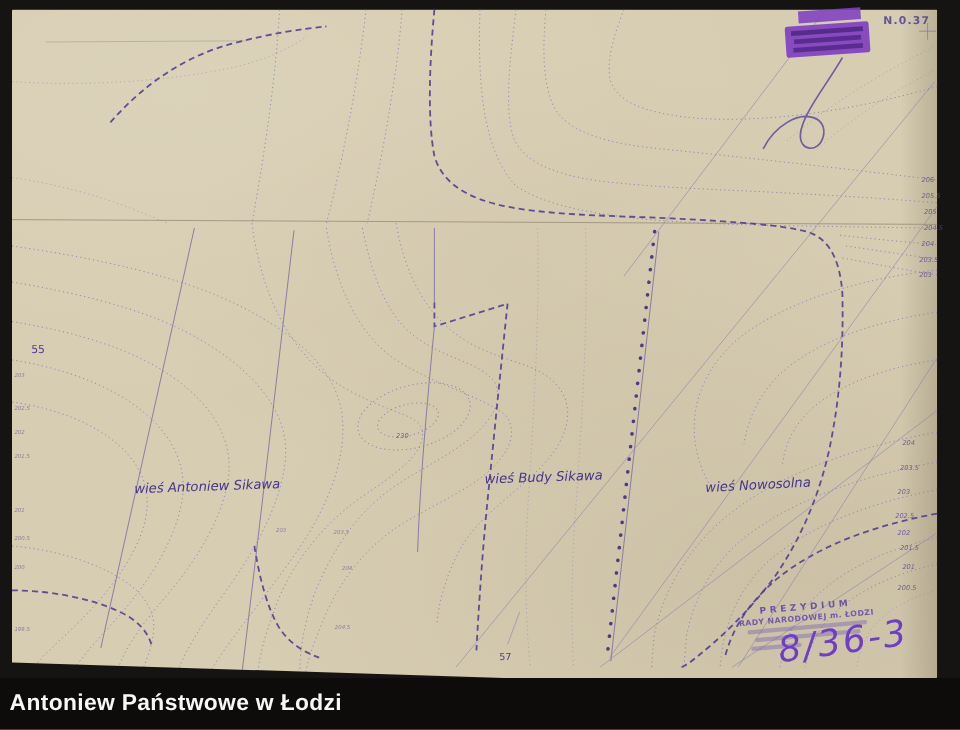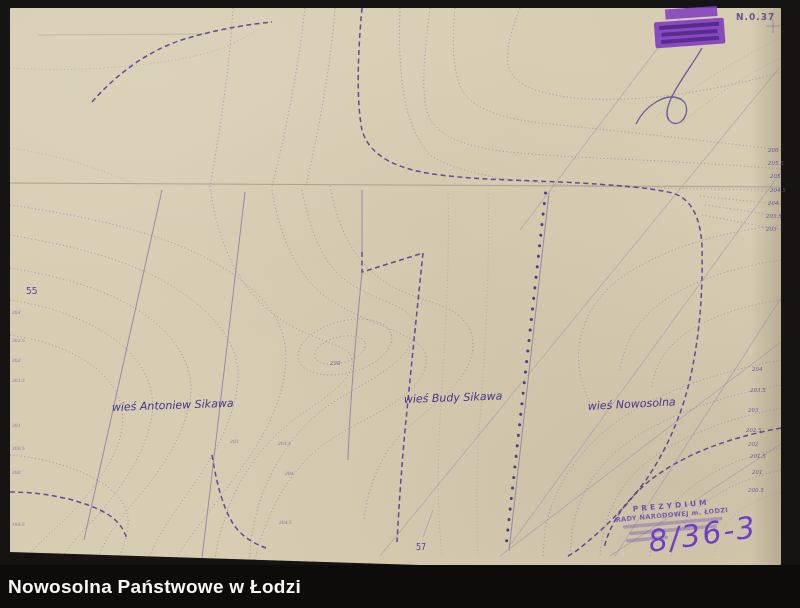--- a/index.html
+++ b/index.html
@@ -180,14 +180,14 @@
     <rect class="stampbar" x="622" y="521" width="100" height="3.5" rx="1.5"></rect>
     <rect class="stampbar" x="628" y="528" width="88" height="3.5" rx="1.5"></rect>
     <rect class="stampbar" x="624" y="535" width="42" height="3.5" rx="1.5"></rect>
   </g>
   <text x="650" y="552" transform="rotate(-8 650 552)" font-family="DejaVu Serif, serif" font-style="italic" font-size="30" letter-spacing="2" fill="#6f3ec6">8/36-3</text>
 
   <path d="M10,552 L420,565 L10,565 Z" fill="#161412"></path>
 </svg>
 
 <div class="bottom-bar">
-  <span>Nowosolna Państwowe w Łodzi</span>
+  <span>Antoniew Państwowe w Łodzi</span>
 </div>
 
 </body></html>

